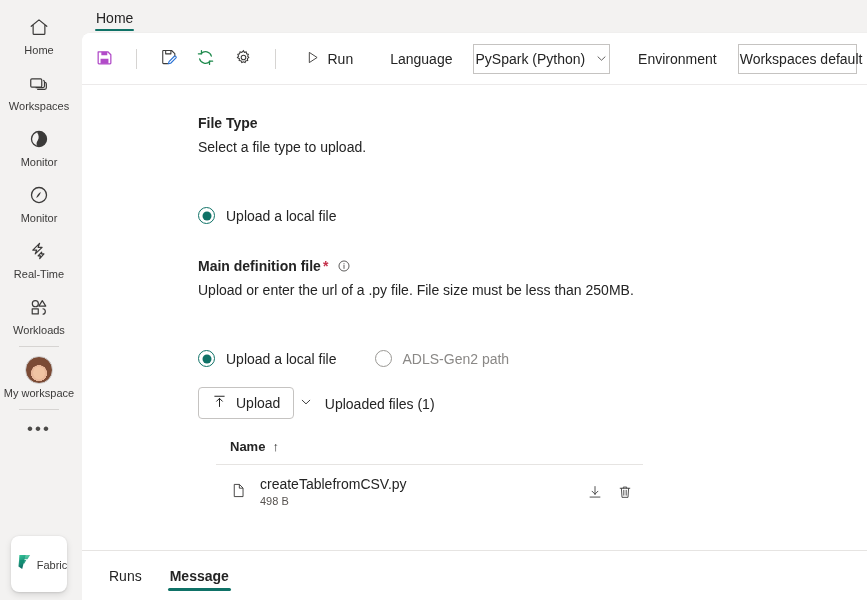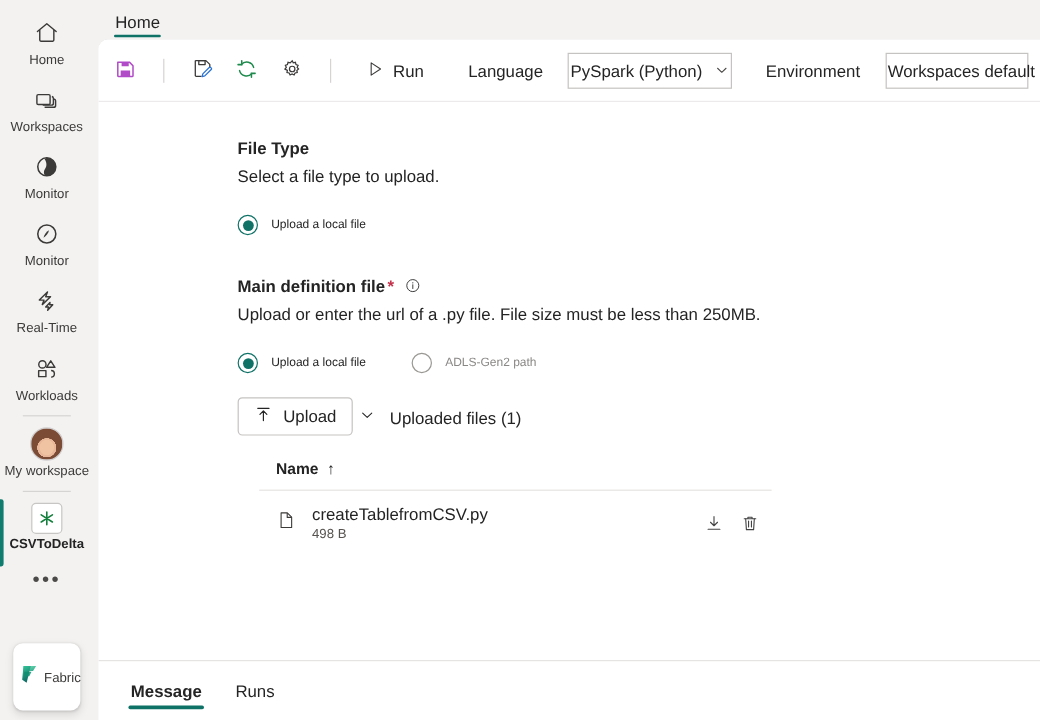--- a/index.html
+++ b/index.html
@@ -272,22 +272,23 @@
     display: flex;
     align-items: center;
     gap: 38px;
     margin-top: 22px;
   }
   .radio {
     display: flex;
     align-items: center;
     gap: 11px;
     cursor: pointer;
-    font-size: 10px;
-    color: #242424;
+    font-size: 14px;
+    color: #242424;
+    margin-top: 28px;
   }
   .radio .dot {
     width: 17px; height: 17px;
     border-radius: 50%;
     border: 1px solid #616161;
     background: #fff;
     position: relative;
     flex: 0 0 17px;
   }
   .radio.checked .dot {
@@ -465,29 +466,20 @@
 
     <div class="rail-sep"></div>
 
     <div class="rail-item">
       <span class="avatar"></span>
       <span class="rail-label">My workspace</span>
     </div>
 
     <div class="rail-sep"></div>
 
-    <div class="rail-item selected">
-      <span class="sel-bar"></span>
-      <span class="tile">
-        <svg width="16" height="16" viewBox="0 0 24 24" stroke="#15803d" stroke-width="2" stroke-linecap="round">
-          <path d="M12 4v16M5 7.5l14 9M19 7.5l-14 9"></path>
-        </svg>
-      </span>
-      <span class="rail-label">CSVToDelta</span>
-    </div>
 
     <div class="dots">•••</div>
 
     <div class="fabric-card">
       <span>
         <svg width="26" height="26" viewBox="0 0 32 32">
           <defs>
             <linearGradient id="fg1" x1="0" y1="0" x2="1" y2="1">
               <stop offset="0" stop-color="#7ee0b8"></stop>
                 <stop offset="1" stop-color="#2aa88a"></stop>
@@ -681,23 +673,23 @@
                   </span>
                 </span>
               </div>
             </div>
           </div>
 
         </div>
       </div>
 
       <div class="bottom-bar">
+        <div class="btab">
+          <span>Runs</span>
+        </div>
         <div class="btab active">
           <span>Message</span>
         </div>
-        <div class="btab">
-          <span>Runs</span>
-        </div>
       </div>
 
     </div>
   </div>
 </div>
 
 </body></html>

